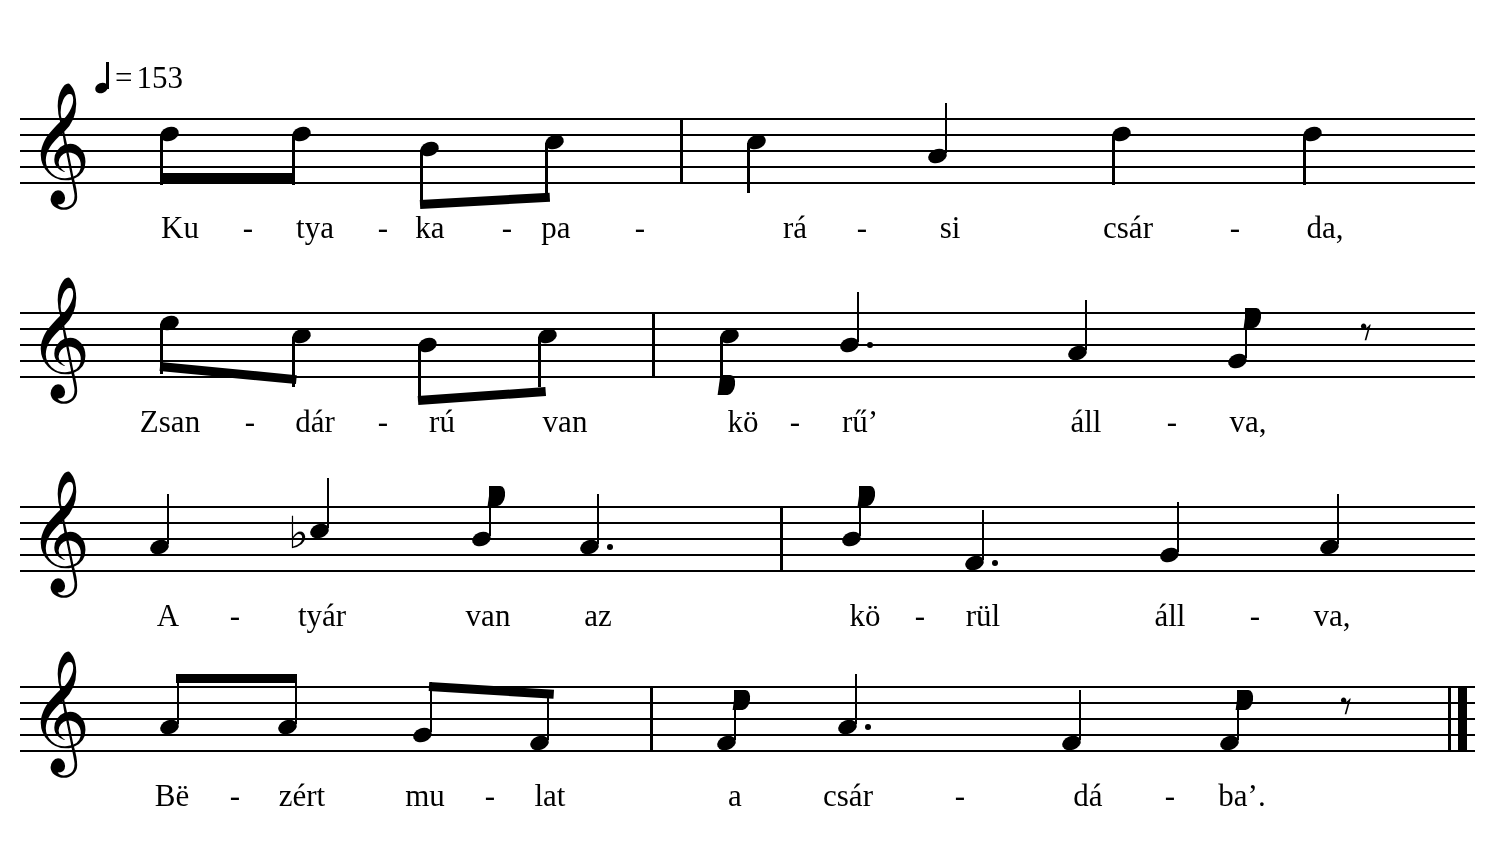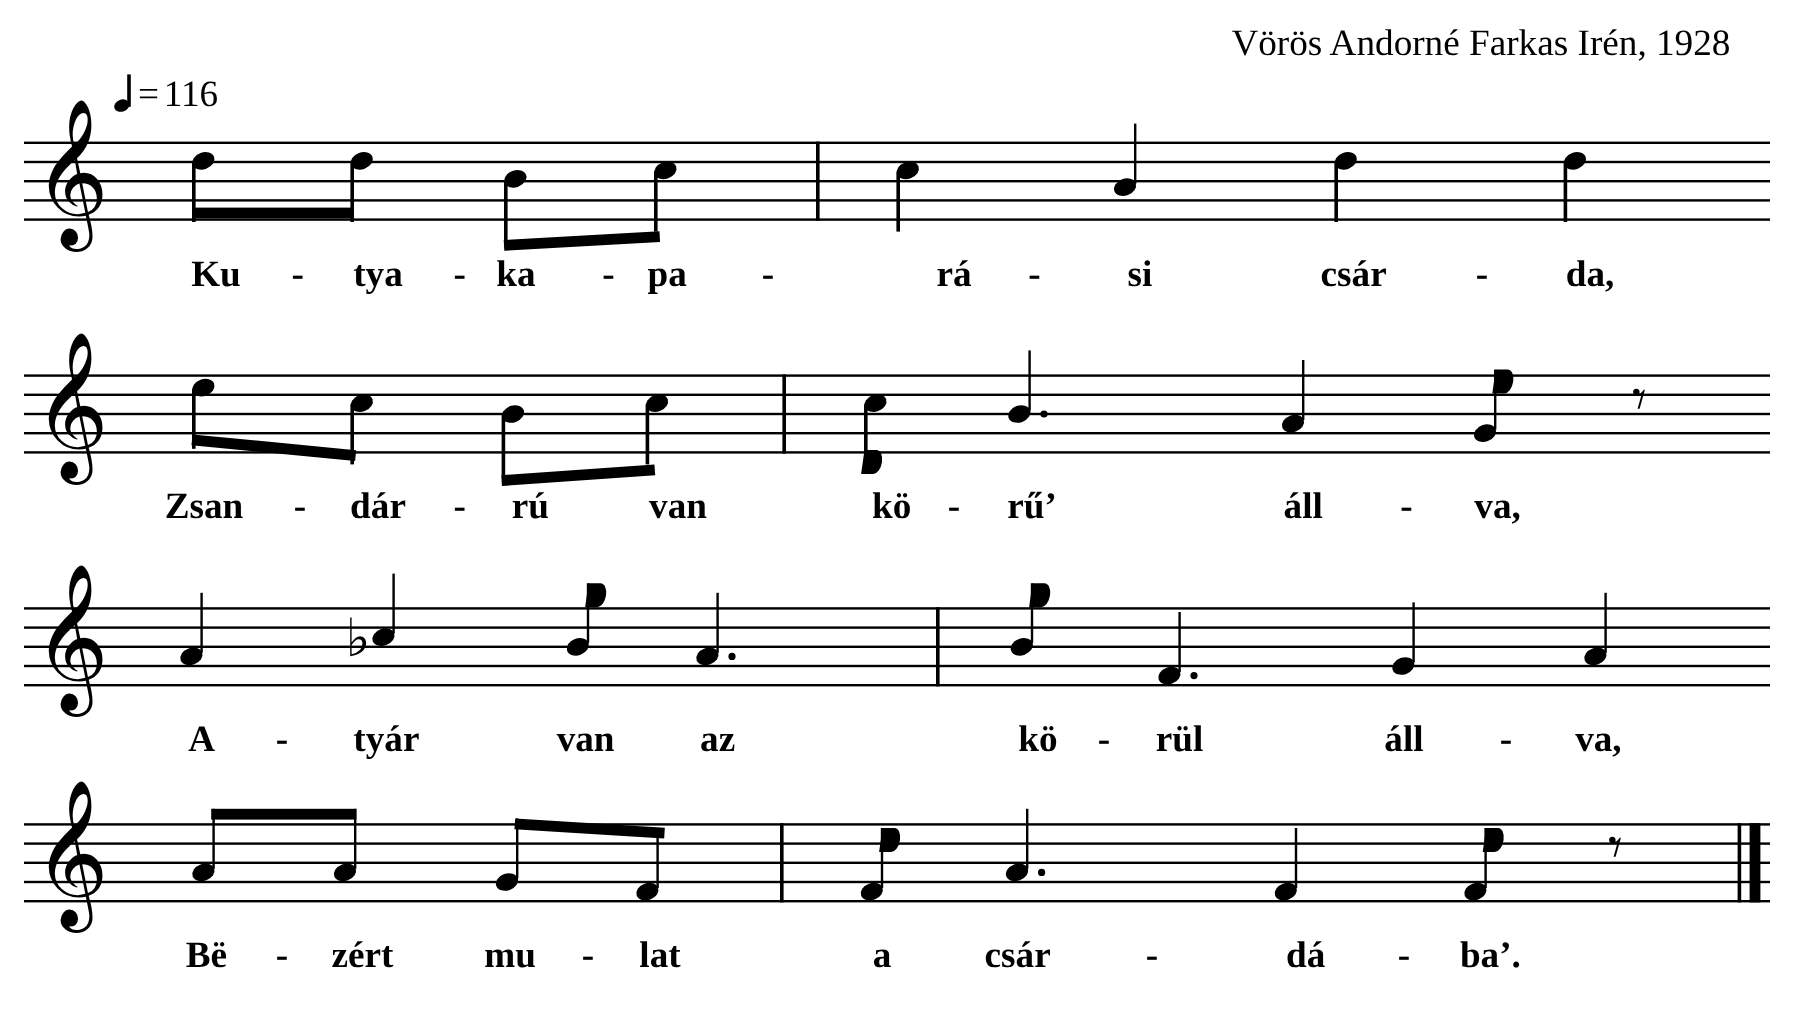--- a/index.html
+++ b/index.html
@@ -223,47 +223,45 @@
     line-height: 20px;
     font-family: "DejaVu Sans", sans-serif;
   }
 
   
   .lyrics {
     position: absolute;
     left: 0;
     width: 1455px;
     height: 40px;
-    font-weight: bold;
   }
   .lyric {
     position: absolute;
     font-size: 31px;
     white-space: nowrap;
     transform: translateX(-50%);
   }
 </style>
 </head>
 <body>
 
 <div class="sheet">
 
   <div class="tempo-line">
     <span class="metronome">
       <span class="quarter-glyph">
         <span class="head"></span>
           <span class="stem"></span>
       </span>
       <span>=</span>
-      <span>116</span>
+      <span>153</span>
     </span>
   </div>
 
   <div class="attribution">
-    <div>Vörös Andorné Farkas Irén, 1928</div>
   </div>
 
   <div class="system" style="top:118px;">
     <div class="staff">
       <div class="line l0"></div>
       <div class="line l1"></div>
       <div class="line l2"></div>
       <div class="line l3"></div>
       <div class="line l4"></div>
 

